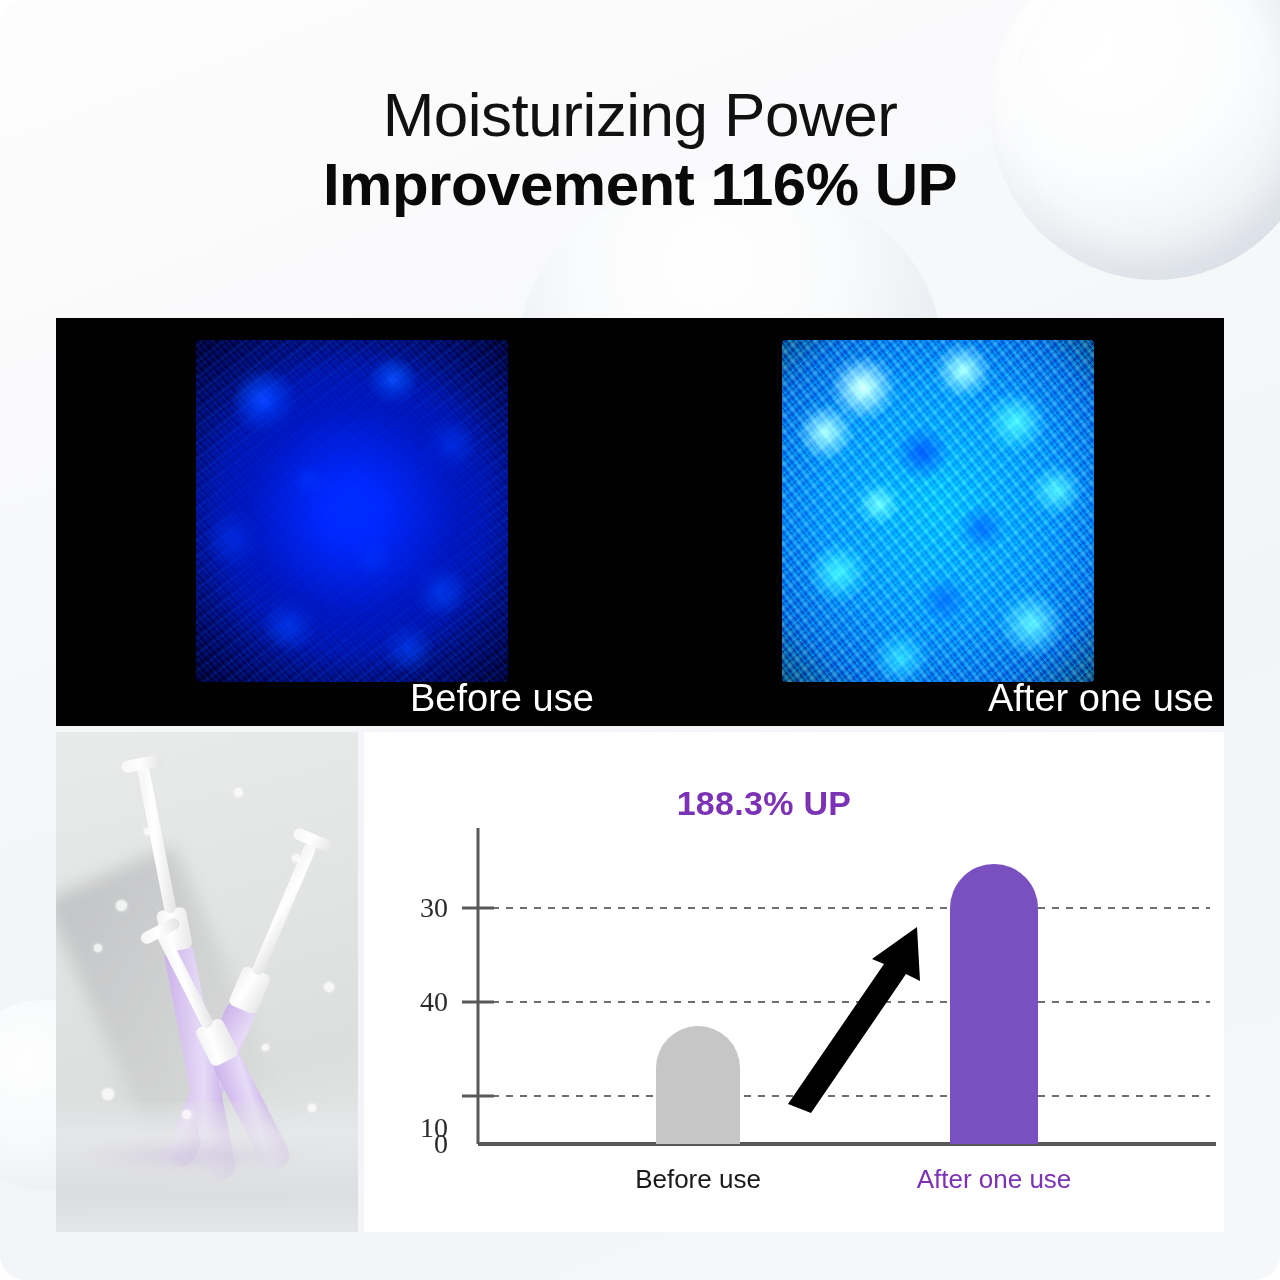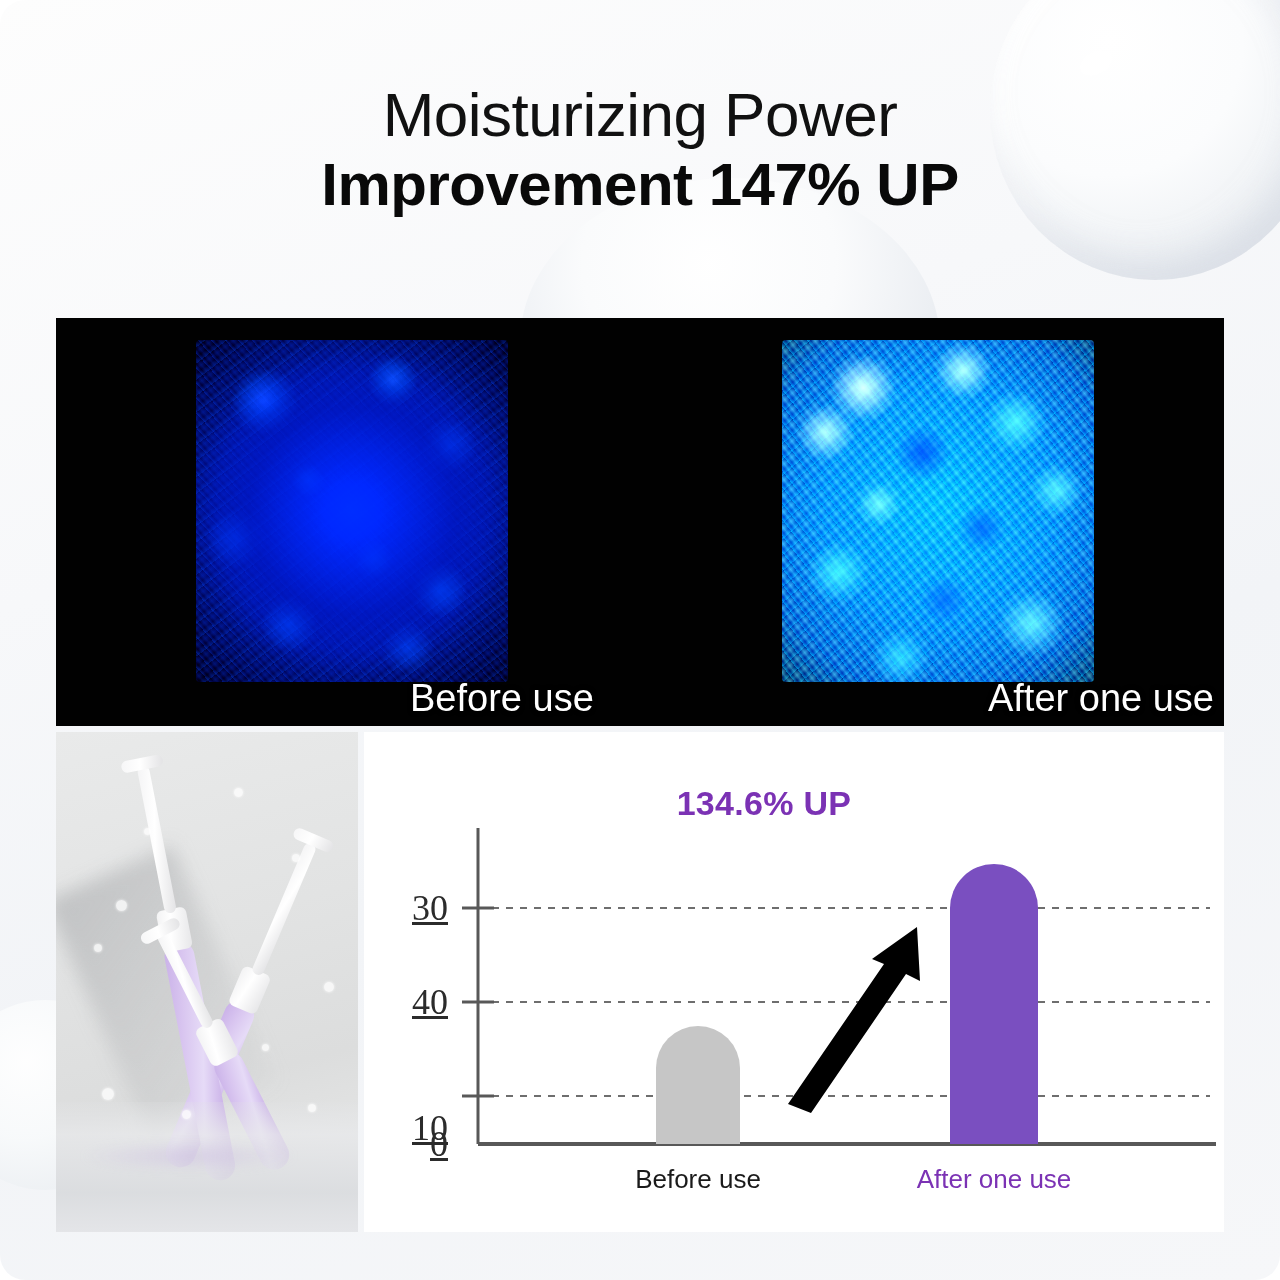--- a/index.html
+++ b/index.html
@@ -266,24 +266,23 @@
   .plot {
     position: absolute;
     left: 0; top: 0;
     width: 100%;
     height: 100%;
   }
   .y-label {
     position: absolute;
     right: 0;
     transform: translateY(-50%);
-    font-size: 36px;
+    font-size: 28px;
     color: #2b2b2b;
     font-family: "Liberation Serif", serif;
-    text-decoration: underline;
   }
   .y-labels-col {
     position: absolute;
     left: 20px;
     top: 0;
     width: 64px;
     height: 100%;
   }
   .bar-label {
     position: absolute;
@@ -298,21 +297,21 @@
 <body>
 
 <div id="root">
 
   <div class="droplet droplet-corner"></div>
   <div class="droplet droplet-center"></div>
   <div class="droplet droplet-left"></div>
 
   <div class="heading">
     <div class="heading-line1">Moisturizing Power</div>
-    <div class="heading-line2">Improvement 147% UP</div>
+    <div class="heading-line2">Improvement 116% UP</div>
   </div>
 
   <div class="micro-panel">
     <div class="micro-img micro-before"></div>
     <div class="micro-img micro-after"></div>
     <div class="micro-label micro-label-before">Before use</div>
     <div class="micro-label micro-label-after">After one use</div>
   </div>
 
   <div class="bottom-row">
@@ -349,21 +348,21 @@
       <div class="splash" style="left:236px; top:122px; width:8px; height:8px;"></div>
       <div class="splash" style="left:268px; top:250px; width:10px; height:10px;"></div>
       <div class="splash" style="left:206px; top:312px; width:7px; height:7px;"></div>
       <div class="splash" style="left:46px; top:356px; width:12px; height:12px;"></div>
       <div class="splash" style="left:126px; top:378px; width:9px; height:9px;"></div>
       <div class="splash" style="left:252px; top:372px; width:8px; height:8px;"></div>
     </div>
 
     <div class="chart-panel">
 
-      <div class="chart-callout">134.6% UP</div>
+      <div class="chart-callout">188.3% UP</div>
 
       <svg class="plot" viewBox="0 0 860 500" preserveAspectRatio="none">
 
         <g stroke="#6e6e6e" stroke-width="2" stroke-dasharray="7 7">
           <line x1="114" y1="176" x2="846" y2="176"></line>
           <line x1="114" y1="270" x2="846" y2="270"></line>
           <line x1="114" y1="364" x2="846" y2="364"></line>
         </g>
 
         <line x1="114" y1="96" x2="114" y2="412" stroke="#585858" stroke-width="3"></line>

